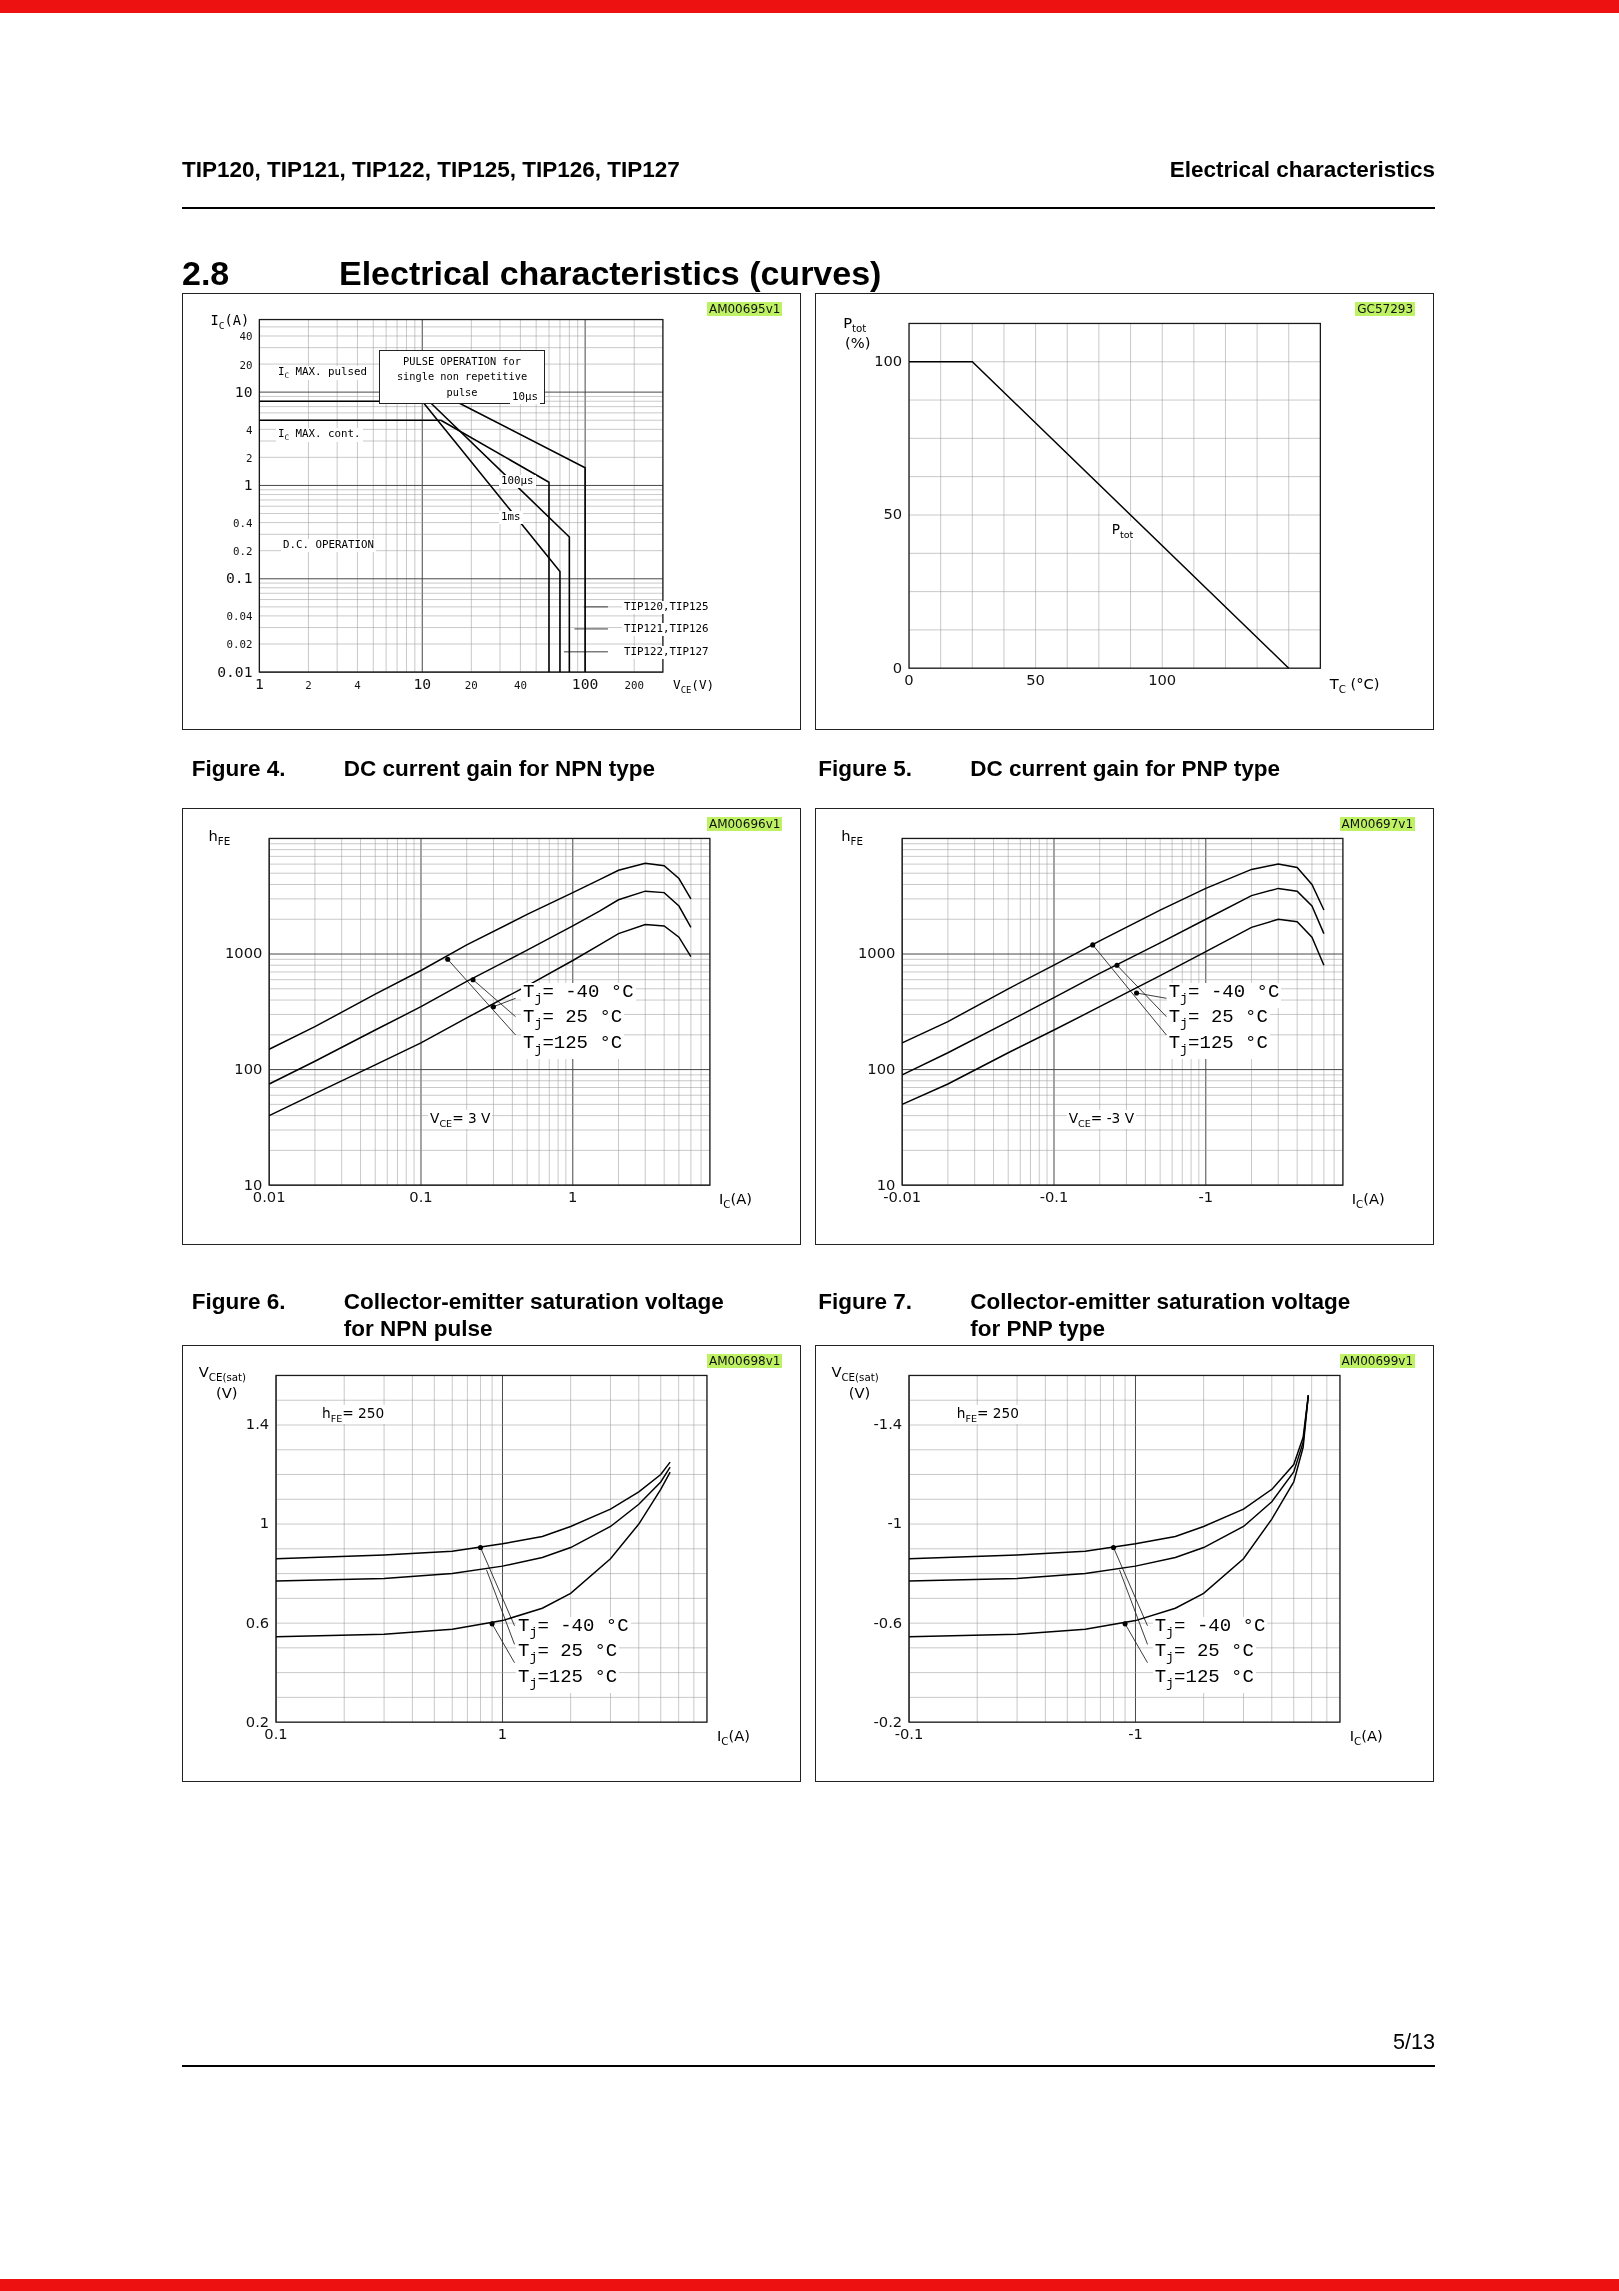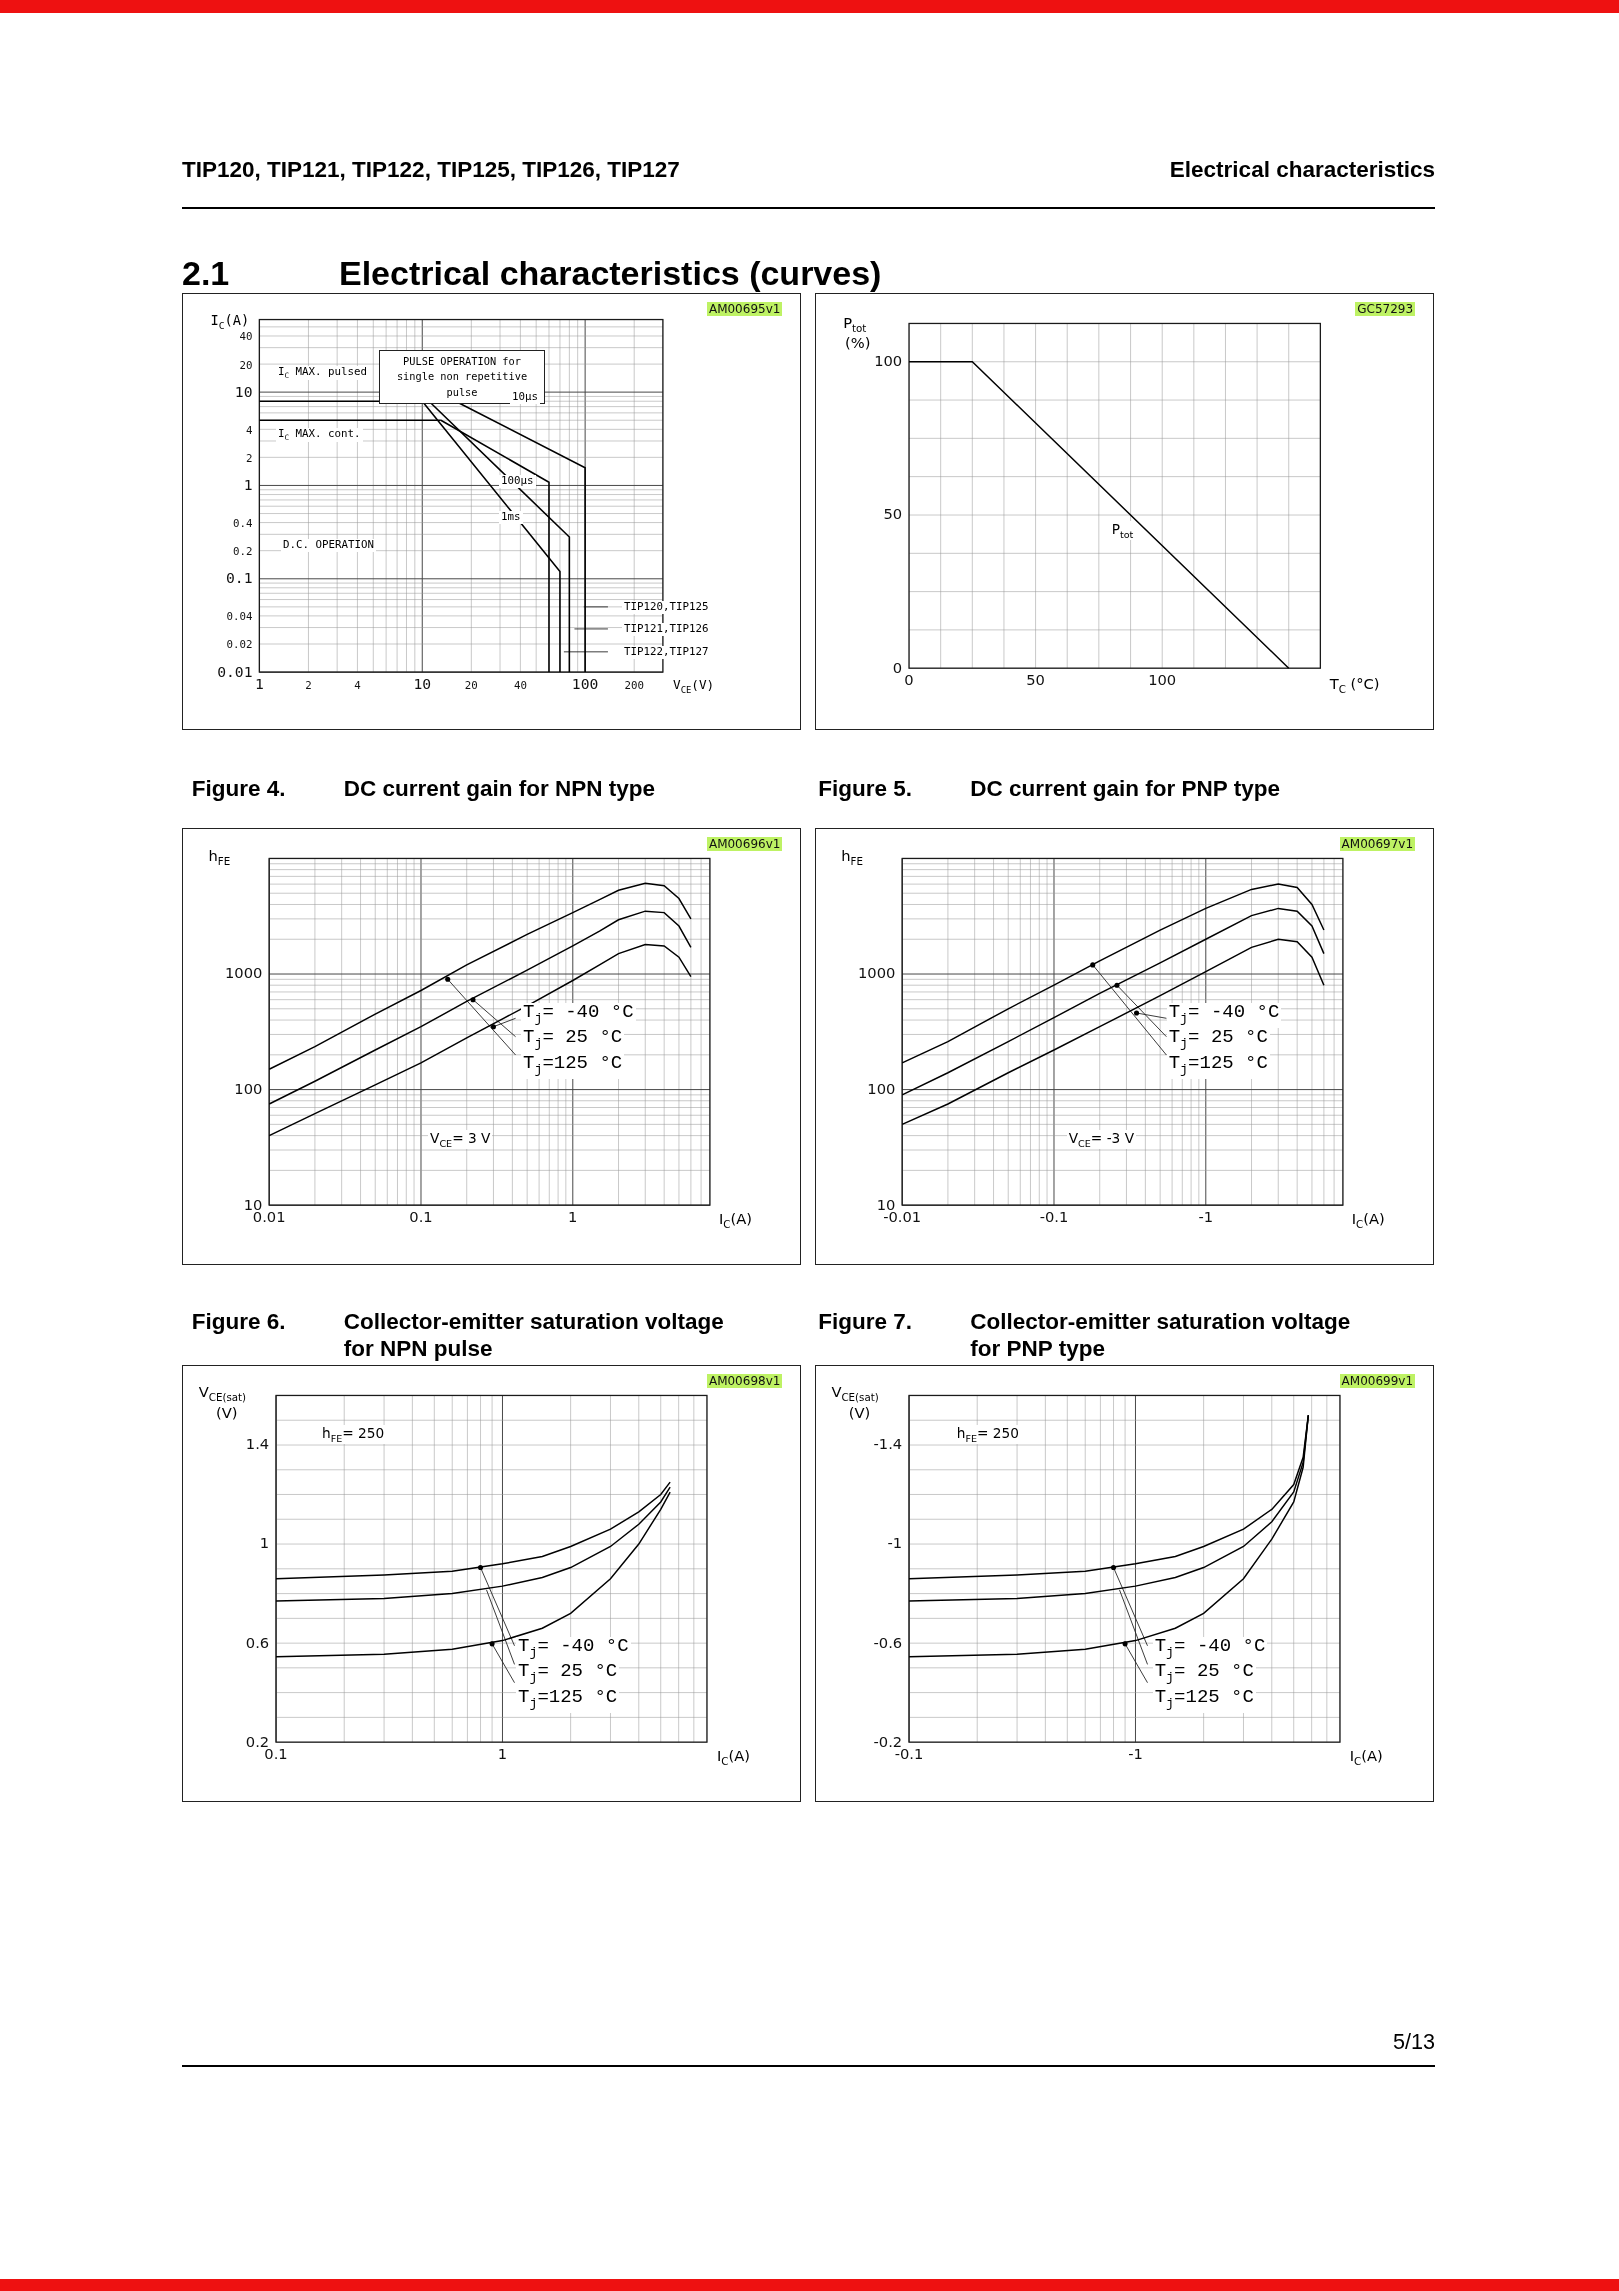--- a/index.html
+++ b/index.html
@@ -6,21 +6,21 @@
   html,body{background:#fff}
   body{width:1619px;height:2292px;position:relative;font-family:"Liberation Sans",sans-serif;color:#000;overflow:hidden}
   .accent-bar{position:absolute;left:0;width:100%;height:12.7px;background:var(--accent,#e00)}
   .accent-bar.top{top:0}.accent-bar.bottom{bottom:0}
   .content{position:absolute;left:182px;top:0;width:1253px}
   .header{display:flex;justify-content:space-between;align-items:flex-end;padding-top:157px;padding-bottom:24px;border-bottom:2px solid #000;font-size:22.5px;font-weight:bold}
   .section{display:flex;margin-top:45px;font-size:34px;font-weight:bold}
   .section .num{width:157px;flex:none}
   .caprow{display:flex}
   .caprow.r1{margin-top:78px;margin-bottom:33px}
-  .caprow.r2{margin-top:45px;margin-bottom:25.5px}
+  .caprow.r2{margin-top:25px;margin-bottom:25.5px}
   .caprow.r3{margin-top:43px;margin-bottom:2px}
   .cap{width:633px;display:flex;font-size:22.5px;font-weight:bold;padding-left:9.8px;line-height:27.4px}
   .cap .flabel{width:152px;flex:none}
   .chartrow{display:flex;gap:13.7px}
   .chart-box{position:relative;width:619px;height:437px;border:1.5px solid #222;background:#fff;flex:none}
   .chart-box svg{position:absolute;left:0;top:0}
   .ann{position:absolute;white-space:nowrap;background:#fff;line-height:1.2;padding:0 2px}
   .mono11{font-family:"DejaVu Sans Mono",monospace;font-size:10.8px}
   .mono13{font-family:"DejaVu Sans Mono",monospace;font-size:12.7px}
   .mono14{font-family:"DejaVu Sans Mono",monospace;font-size:13.7px}
@@ -39,21 +39,21 @@
 <div class="accent-bar top"></div>
 
 <div class="content">
 
   <div class="header">
     <div>TIP120, TIP121, TIP122, TIP125, TIP126, TIP127</div>
     <div>Electrical characteristics</div>
   </div>
 
   <div class="section">
-    <div class="num">2.1</div>
+    <div class="num">2.8</div>
     <div>Electrical characteristics (curves)</div>
   </div>
 
 
   <div class="chartrow">
 
     <div class="chart-box">
       <svg width="617" height="435" viewBox="0 0 630 444">
           <line x1="78.0" y1="26" x2="78.0" y2="386" stroke="#444" stroke-width="1"></line>
           <line x1="128.1" y1="26" x2="128.1" y2="386" stroke="#999" stroke-width="0.55"></line>

